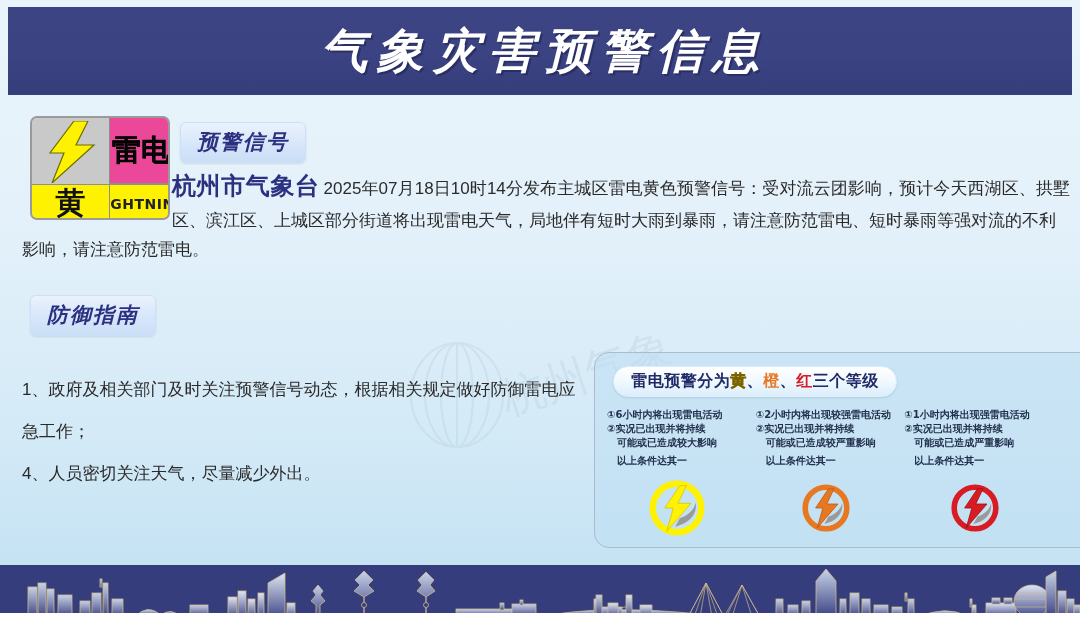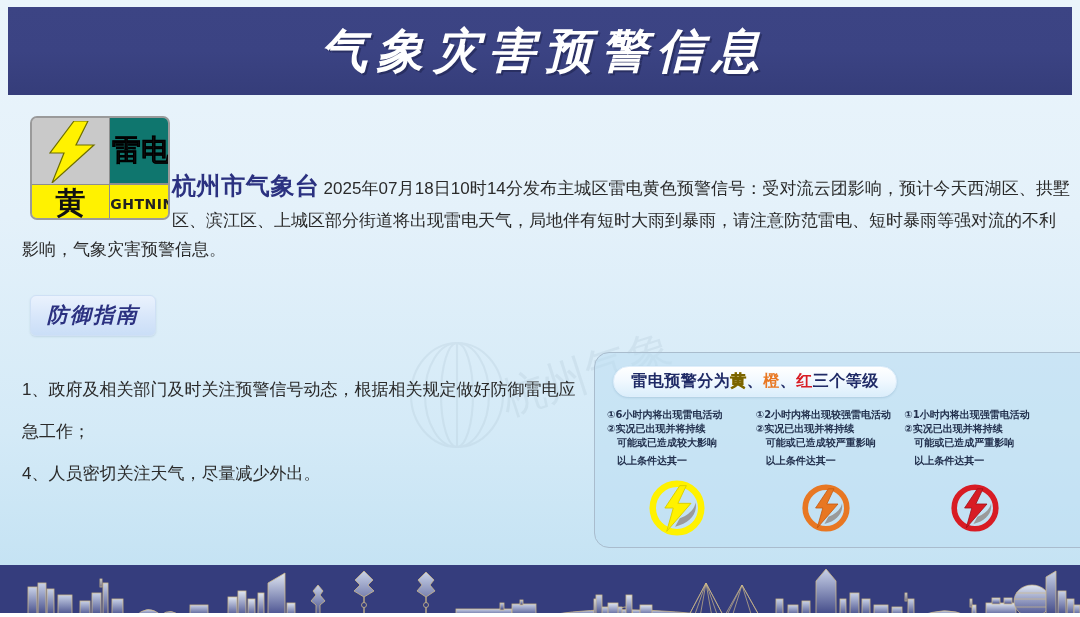--- a/index.html
+++ b/index.html
@@ -57,21 +57,21 @@
     background: #c9c9c9;
     overflow: hidden;
     display: grid;
     grid-template-columns: 78px 62px;
     grid-template-rows: 66px 38px;
   }
   .wi-cell { position: relative; overflow: hidden; }
   #wi-bolt { background: #c9c9c9; border-right: 1px solid #8e8e8e; }
   #wi-bolt svg { position: absolute; left: 12px; top: 3px; }
   #wi-leiden {
-    background: #0f766e;
+    background: #ec4899;
     display: flex; flex-direction: column;
     align-items: center; justify-content: center;
     line-height: 0.95;
     border-bottom: 1px solid #8e8e8e;
   }
   #wi-leiden span {
     font-size: 29px; font-weight: bold; color: #111;
     font-family: "DejaVu Sans", sans-serif;
     -webkit-text-stroke: 0.4px #000;
   }
@@ -231,25 +231,28 @@
       <span>雷电</span>
     </div>
     <div class="wi-cell" id="wi-huang">
       <span>黄</span>
     </div>
     <div class="wi-cell" id="wi-lightning">
       <span>LIGHTNING</span>
     </div>
   </div>
 
+  <div class="tag-pill" id="tag-signal">
+    <span>预警信号</span>
+  </div>
 
   <div id="warn-text">
     <span class="issuer">杭州市气象台</span><span>2025年07月18日10时14分发布主城区雷电黄色预警信号：受对流云团影响，预计今天西湖区、拱墅区、滨江区、上城区部分街道将出现雷电天气，局地伴有短时大雨到暴雨，请注意防范雷电、短时暴雨等强对流的不利</span>
   </div>
-  <div id="warn-text-cont">影响，气象灾害预警信息。</div>
+  <div id="warn-text-cont">影响，请注意防范雷电。</div>
 
   <div class="tag-pill" id="tag-guide">
     <span>防御指南</span>
   </div>
 
   <div id="guide-list">
     <div class="guide-item">1、政府及相关部门及时关注预警信号动态，根据相关规定做好防御雷电应</div>
     <div class="guide-item">急工作；</div>
     <div class="guide-item">4、人员密切关注天气，尽量减少外出。</div>
   </div>

